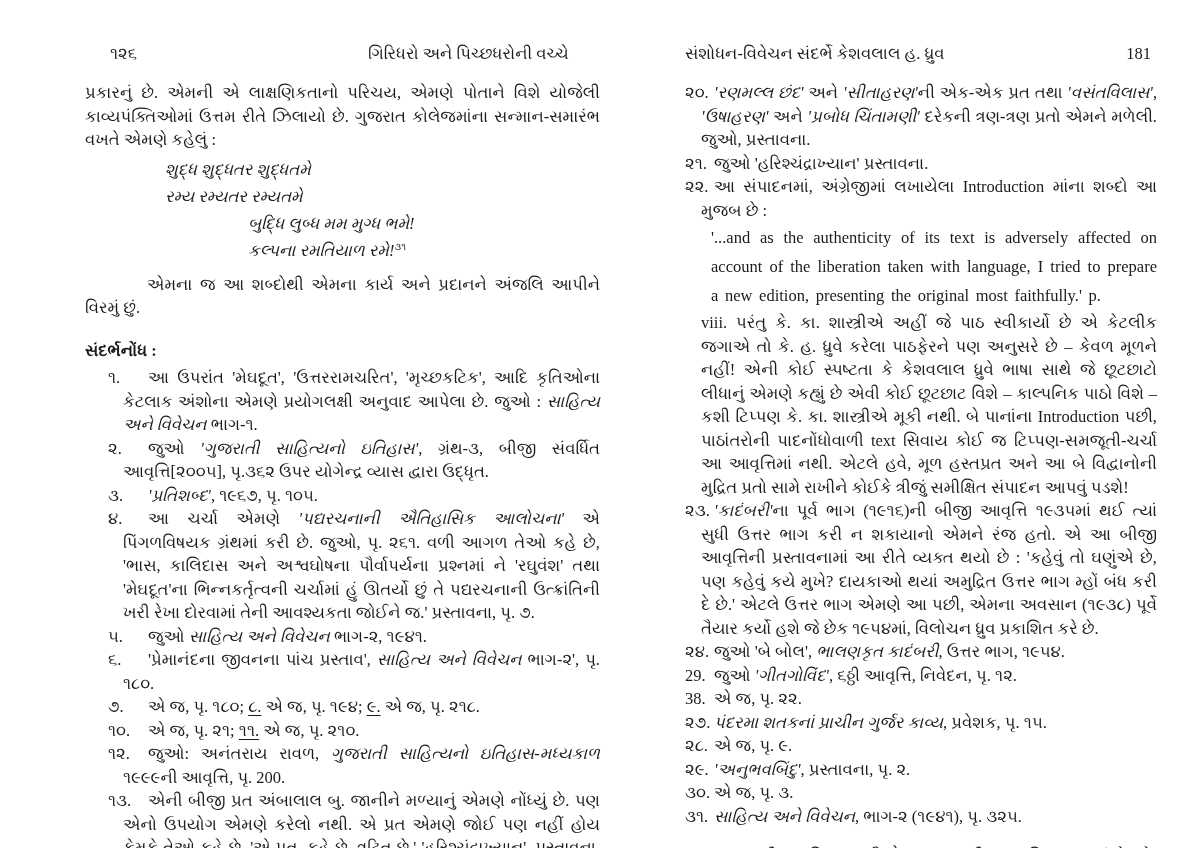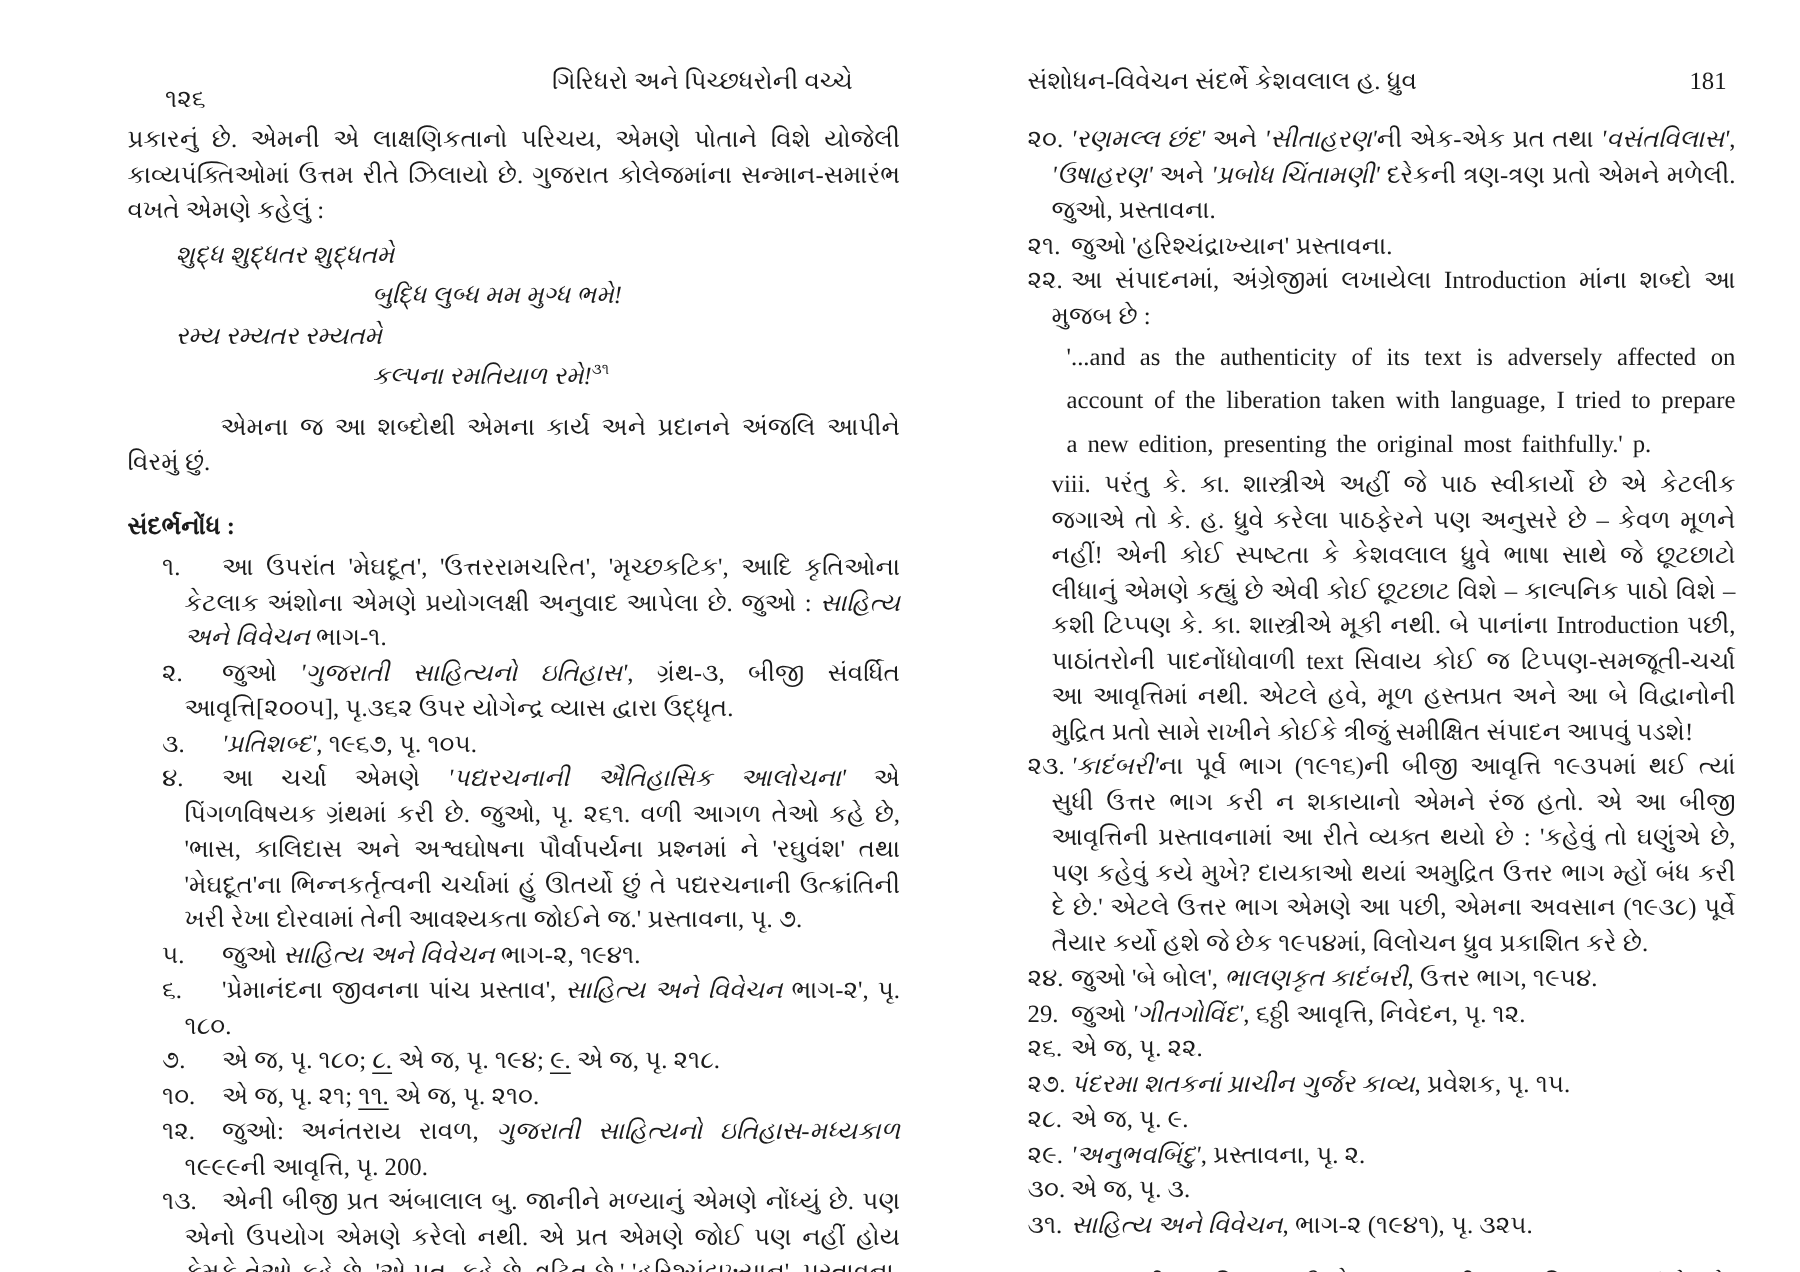--- a/index.html
+++ b/index.html
@@ -6,28 +6,28 @@
   body{
     width:1200px;height:848px;overflow:hidden;background:#ffffff;
     font-family:"Liberation Serif","DejaVu Serif",serif;
     color:#1b1b1b;
   }
   .spread{position:relative;width:1200px;height:848px;background:#ffffff;}
   .page{position:absolute;top:42px;font-size:16.5px;line-height:23.5px;}
   .page-left{left:85px;width:515px;}
   .page-right{left:660px;width:497px;}
   .pg-head{position:relative;height:26px;margin-bottom:13px;font-size:16.5px;}
-  .page-left .pnum{position:absolute;left:25px;top:12px;}
+  .page-left .pnum{position:absolute;left:25px;top:0;}
   .page-left .ptitle{position:absolute;left:283px;top:0;white-space:nowrap;}
   .page-right .ptitle{position:absolute;left:25px;top:0;white-space:nowrap;}
   .page-right .pnum{position:absolute;right:6px;top:0;}
   .para{margin:0;text-align:justify;}
   .verse{margin:4px 0 2px 0;font-style:italic;}
   .verse-line{line-height:27px;}
-  .verse-line.ind1{margin-left:32px;}
+  .verse-line.ind1{margin-left:80px;}
   .verse-line.ind2{margin-left:163px;}
   .verse-line sup{font-size:10px;line-height:0;vertical-align:super;font-style:normal;}
   .closing{margin:9px 0 0 0;text-indent:62px;text-align:justify;}
   .refs-heading{margin:19px 0 4px 0;font-weight:bold;}
   .notes{margin:0;}
   .note{position:relative;padding-left:38px;text-indent:25px;text-align:justify;}
   .page-right .note{padding-left:41px;text-indent:13px;}
   .note .n{position:absolute;left:23px;top:0;text-indent:0;}
   .page-right .note .n{left:25px;}
   .it{font-style:italic;}
@@ -45,22 +45,22 @@
 <div class="spread">
 
   <section class="page page-left">
     <header class="pg-head">
       <span class="pnum">૧૨૬</span>
       <span class="ptitle">ગિરિધરો અને પિચ્છધરોની વચ્ચે</span>
     </header>
     <p class="para">પ્રકારનું છે. એમની એ લાક્ષણિકતાનો પરિચય, એમણે પોતાને વિશે યોજેલી કાવ્યપંક્તિઓમાં ઉત્તમ રીતે ઝિલાયો છે. ગુજરાત કોલેજમાંના સન્માન-સમારંભ વખતે એમણે કહેલું :</p>
     <div class="verse">
         <div class="verse-line ind1">શુદ્ધ શુદ્ધતર શુદ્ધતમે</div>
+        <div class="verse-line ind1">રમ્ય રમ્યતર રમ્યતમે</div>
         <div class="verse-line ind2">બુદ્ધિ લુબ્ધ મમ મુગ્ધ ભમે!</div>
-        <div class="verse-line ind1">રમ્ય રમ્યતર રમ્યતમે</div>
         <div class="verse-line ind2">કલ્પના રમતિયાળ રમે!<sup>૩૧</sup></div>
       </div>
     <p class="closing">એમના જ આ શબ્દોથી એમના કાર્ય અને પ્રદાનને અંજલિ આપીને વિરમું છું.</p>
     <p class="refs-heading">સંદર્ભનોંધ :</p>
     <div class="notes">
         <div class="note"><span class="n">૧.</span><span>આ ઉપરાંત 'મેઘદૂત', 'ઉત્તરરામચરિત', 'મૃચ્છકટિક', આદિ કૃતિઓના કેટલાક અંશોના એમણે પ્રયોગલક્ષી અનુવાદ આપેલા છે. જુઓ : </span><span class="it">સાહિત્ય અને વિવેચન</span><span> ભાગ-૧.</span></div>
         <div class="note"><span class="n">૨.</span><span>જુઓ </span><span class="it">'ગુજરાતી સાહિત્યનો ઇતિહાસ'</span><span>, ગ્રંથ-૩, બીજી સંવર્ધિત આવૃત્તિ[૨૦૦૫], પૃ.૩૬૨ ઉપર યોગેન્દ્ર વ્યાસ દ્વારા ઉદ્ધૃત.</span></div>
         <div class="note"><span class="n">૩.</span><span class="it">'પ્રતિશબ્દ'</span><span>, ૧૯૬૭, પૃ. ૧૦૫.</span></div>
         <div class="note"><span class="n">૪.</span><span>આ ચર્ચા એમણે </span><span class="it">'પદ્યરચનાની ઐતિહાસિક આલોચના'</span><span> એ પિંગળવિષયક ગ્રંથમાં કરી છે. જુઓ, પૃ. ૨૬૧. વળી આગળ તેઓ કહે છે, 'ભાસ, કાલિદાસ અને અશ્વઘોષના પૌર્વાપર્યના પ્રશ્નમાં ને 'રઘુવંશ' તથા 'મેઘદૂત'ના ભિન્નકર્તૃત્વની ચર્ચામાં હું ઊતર્યો છું તે પદ્યરચનાની ઉત્ક્રાંતિની ખરી રેખા દોરવામાં તેની આવશ્યકતા જોઈને જ.' પ્રસ્તાવના, પૃ. ૭.</span></div>
         <div class="note"><span class="n">૫.</span><span>જુઓ </span><span class="it">સાહિત્ય અને વિવેચન</span><span> ભાગ-૨, ૧૯૪૧.</span></div>
@@ -77,21 +77,21 @@
       <span class="ptitle">સંશોધન-વિવેચન સંદર્ભે કેશવલાલ હ. ધ્રુવ</span>
       <span class="pnum">181</span>
     </header>
     <div class="notes">
         <div class="note"><span class="n">૨૦.</span><span class="it">'રણમલ્લ છંદ'</span><span> અને </span><span class="it">'સીતાહરણ'</span><span>ની એક-એક પ્રત તથા </span><span class="it">'વસંતવિલાસ'</span><span>, </span><span class="it">'ઉષાહરણ'</span><span> અને </span><span class="it">'પ્રબોધ ચિંતામણી'</span><span> દરેકની ત્રણ-ત્રણ પ્રતો એમને મળેલી. જુઓ, પ્રસ્તાવના.</span></div>
         <div class="note"><span class="n">૨૧.</span><span>જુઓ 'હરિશ્ચંદ્રાખ્યાન' પ્રસ્તાવના.</span></div>
         <div class="note"><span class="n">૨૨.</span><span>આ સંપાદનમાં, અંગ્રેજીમાં લખાયેલા Introduction માંના શબ્દો આ મુજબ છે :</span><div class="quote-block">'...and as the authenticity of its text is adversely affected on account of the liberation taken with language, I tried to prepare a new edition, presenting the original most faithfully.' p.</div><span>viii. પરંતુ કે. કા. શાસ્ત્રીએ અહીં જે પાઠ સ્વીકાર્યો છે એ કેટલીક જગાએ તો કે. હ. ધ્રુવે કરેલા પાઠફેરને પણ અનુસરે છે – કેવળ મૂળને નહીં! એની કોઈ સ્પષ્ટતા કે કેશવલાલ ધ્રુવે ભાષા સાથે જે છૂટછાટો લીધાનું એમણે કહ્યું છે એવી કોઈ છૂટછાટ વિશે – કાલ્પનિક પાઠો વિશે – કશી ટિપ્પણ કે. કા. શાસ્ત્રીએ મૂકી નથી. બે પાનાંના Introduction પછી, પાઠાંતરોની પાદનોંધોવાળી text સિવાય કોઈ જ ટિપ્પણ-સમજૂતી-ચર્ચા આ આવૃત્તિમાં નથી. એટલે હવે, મૂળ હસ્તપ્રત અને આ બે વિદ્વાનોની મુદ્રિત પ્રતો સામે રાખીને કોઈકે ત્રીજું સમીક્ષિત સંપાદન આપવું પડશે!</span></div>
         <div class="note"><span class="n">૨૩.</span><span class="it">'કાદંબરી'</span><span>ના પૂર્વ ભાગ (૧૯૧૬)ની બીજી આવૃત્તિ ૧૯૩૫માં થઈ ત્યાં સુધી ઉત્તર ભાગ કરી ન શકાયાનો એમને રંજ હતો. એ આ બીજી આવૃત્તિની પ્રસ્તાવનામાં આ રીતે વ્યક્ત થયો છે : 'કહેવું તો ઘણુંએ છે, પણ કહેવું કયે મુખે? દાયકાઓ થયાં અમુદ્રિત ઉત્તર ભાગ મ્હોં બંધ કરી દે છે.' એટલે ઉત્તર ભાગ એમણે આ પછી, એમના અવસાન (૧૯૩૮) પૂર્વે તૈયાર કર્યો હશે જે છેક ૧૯૫૪માં, વિલોચન ધ્રુવ પ્રકાશિત કરે છે.</span></div>
         <div class="note"><span class="n">૨૪.</span><span>જુઓ 'બે બોલ', </span><span class="it">ભાલણકૃત કાદંબરી</span><span>, ઉત્તર ભાગ, ૧૯૫૪.</span></div>
         <div class="note"><span class="n">29.</span><span>જુઓ </span><span class="it">'ગીતગોવિંદ'</span><span>, ૬ઠ્ઠી આવૃત્તિ, નિવેદન, પૃ. ૧૨.</span></div>
-        <div class="note"><span class="n">૨૬.</span><span>એ જ, પૃ. ૨૨.</span></div>
+        <div class="note"><span class="n">38.</span><span>એ જ, પૃ. ૨૨.</span></div>
         <div class="note"><span class="n">૨૭.</span><span class="it">પંદરમા શતકનાં પ્રાચીન ગુર્જર કાવ્ય</span><span>, પ્રવેશક, પૃ. ૧૫.</span></div>
         <div class="note"><span class="n">૨૮.</span><span>એ જ, પૃ. ૯.</span></div>
         <div class="note"><span class="n">૨૯.</span><span class="it">'અનુભવબિંદુ'</span><span>, પ્રસ્તાવના, પૃ. ૨.</span></div>
         <div class="note"><span class="n">૩૦.</span><span>એ જ, પૃ. ૩.</span></div>
         <div class="note"><span class="n">૩૧.</span><span class="it">સાહિત્ય અને વિવેચન</span><span>, ભાગ-૨ (૧૯૪૧), પૃ. ૩૨૫.</span></div>
       </div>
     <div class="bullets">
         <div class="bullet"><span>ગુજરાતી સાહિત્ય પરિષદે 'મધ્યકાલીન સાહિત્યના સંશોધકો-સંપાદકો' વિશે યોજેલા પરિસંવાદમાં તા. ૪ ઓગસ્ટ, ૨૦૦૭ના દિવસે કરેલું વક્તવ્ય – થોડા સંમાર્જન સાથે.</span></div>
       </div>
 

